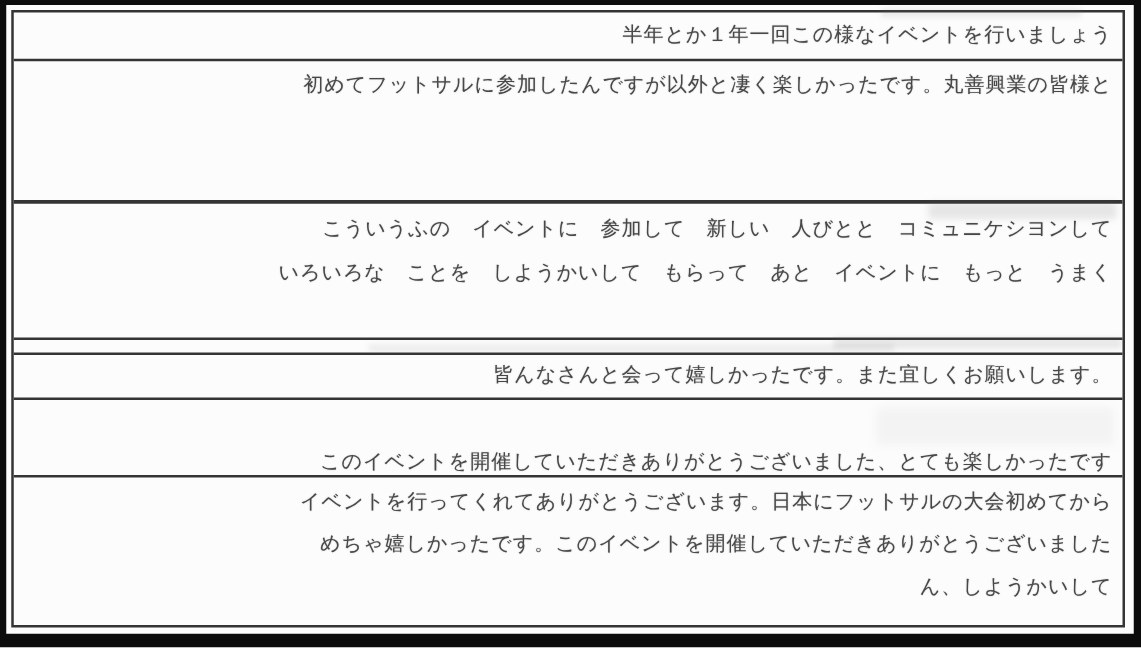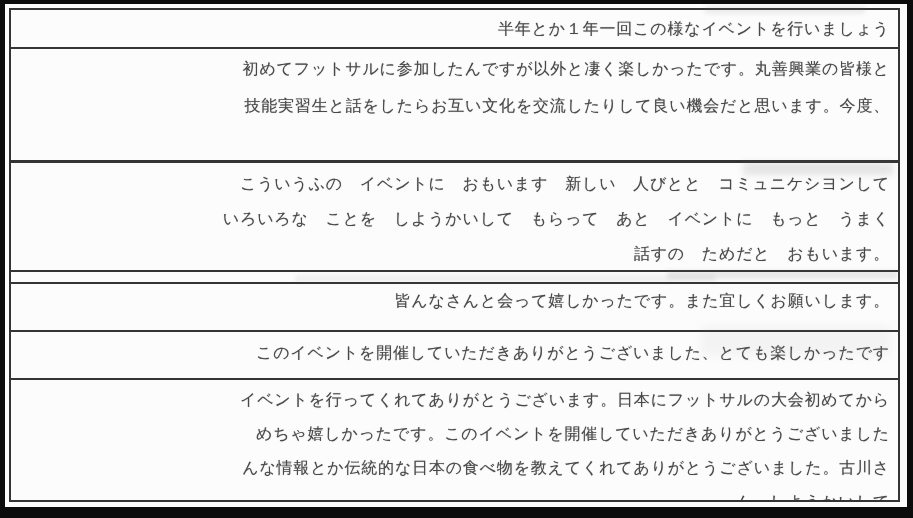--- a/index.html
+++ b/index.html
@@ -38,22 +38,22 @@
     white-space:nowrap;
     overflow:hidden;
     text-shadow:0 0 1px rgba(70,70,70,.45);
     text-align:right;
   }
   .line{white-space:pre;}
   .r1{height:39px;line-height:37px;}
   .r2{height:114px;line-height:37px;padding-top:1px;border-bottom-width:3px;}
   .r3{height:109px;line-height:35px;padding-top:3px;}
   .rspacer{height:12px;padding:0;}
-  .r4{height:48px;line-height:34px;}
-  .r5{height:48px;line-height:42px;}
+  .r4{height:36px;line-height:34px;}
+  .r5{height:33px;line-height:42px;margin-top:29px;}
   .r6{flex:1;line-height:34px;padding-top:3px;border-bottom:none;padding-left:36px;}
   
   .artifact{position:absolute;pointer-events:none;}
   .a1{right:14px;top:158px;width:150px;height:13px;background:rgba(110,110,110,.16);filter:blur(3px);}
   .a2{right:10px;top:266px;width:230px;height:9px;background:rgba(110,110,110,.13);filter:blur(2px);}
   .a3{left:290px;top:271px;width:420px;height:7px;background:rgba(120,120,120,.10);filter:blur(2px);}
   .a4{right:16px;top:322px;width:190px;height:30px;background:rgba(130,130,130,.07);filter:blur(4px);}
   .a5{left:700px;top:2px;width:160px;height:8px;background:rgba(120,120,120,.12);filter:blur(2px);}
 </style>
 </head>
@@ -62,43 +62,40 @@
 <div class="screen">
   <div class="paper">
     <div class="feedback-table">
 
       <div class="row r1">
         <div class="line">半年とか１年一回この様なイベントを行いましょう</div>
       </div>
 
       <div class="row r2">
         <div class="line">初めてフットサルに参加したんですが以外と凄く楽しかったです。丸善興業の皆様と</div>
-        <div class="line">技能実習生と話をしたらお互い文化を交流したりして良い機会だと思います。今度、</div>
       </div>
 
       <div class="row r3">
-        <div class="line">こういうふの　イベントに　おもいます　新しい　人びとと　コミュニケシヨンして</div>
+        <div class="line">こういうふの　イベントに　参加して　新しい　人びとと　コミュニケシヨンして</div>
         <div class="line">いろいろな　ことを　しようかいして　もらって　あと　イベントに　もっと　うまく</div>
-        <div class="line">話すの　ためだと　おもいます。</div>
       </div>
 
       <div class="row rspacer"></div>
 
       <div class="row r4">
         <div class="line">皆んなさんと会って嬉しかったです。また宜しくお願いします。</div>
       </div>
 
       <div class="row r5">
         <div class="line">このイベントを開催していただきありがとうございました、とても楽しかったです</div>
       </div>
 
       <div class="row r6">
         <div class="line">イベントを行ってくれてありがとうございます。日本にフットサルの大会初めてから</div>
         <div class="line">めちゃ嬉しかったです。このイベントを開催していただきありがとうございました</div>
-        <div class="line">んな情報とか伝統的な日本の食べ物を教えてくれてありがとうございました。古川さ</div>
         <div class="line">ん、しようかいして</div>
       </div>
 
     </div>
 
     <div class="artifact a1"></div>
     <div class="artifact a2"></div>
     <div class="artifact a3"></div>
     <div class="artifact a4"></div>
     <div class="artifact a5"></div>

